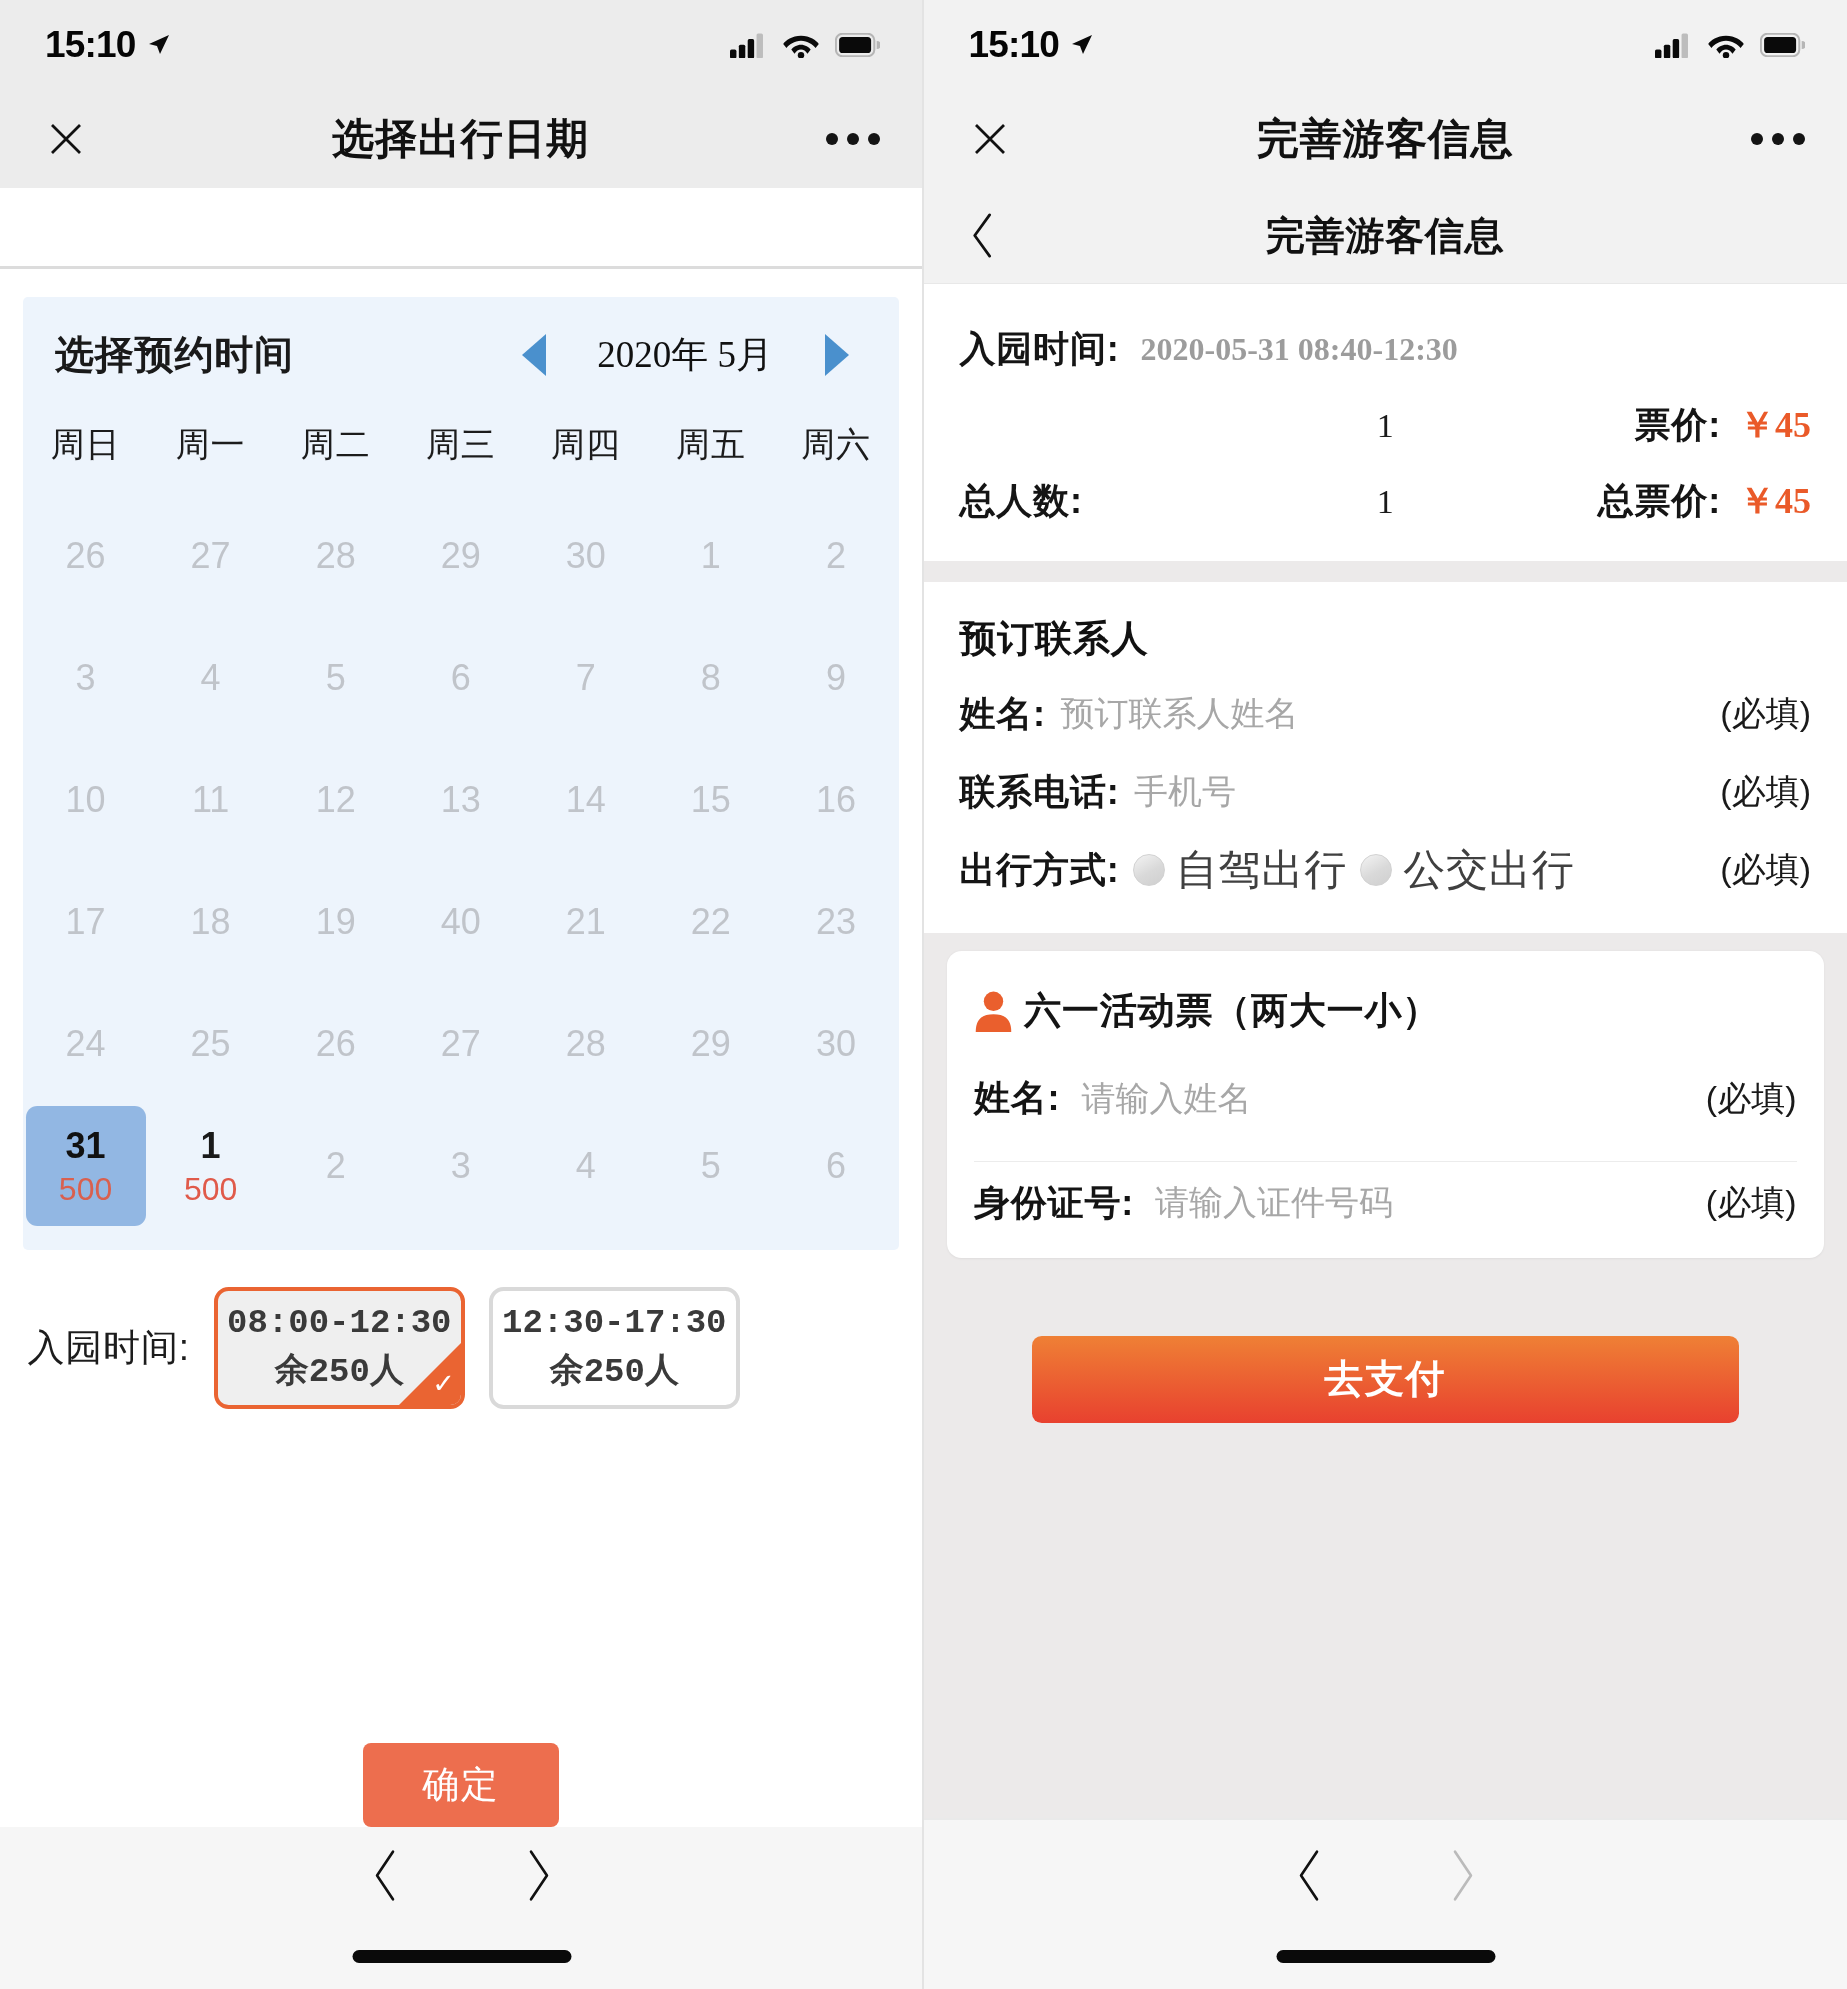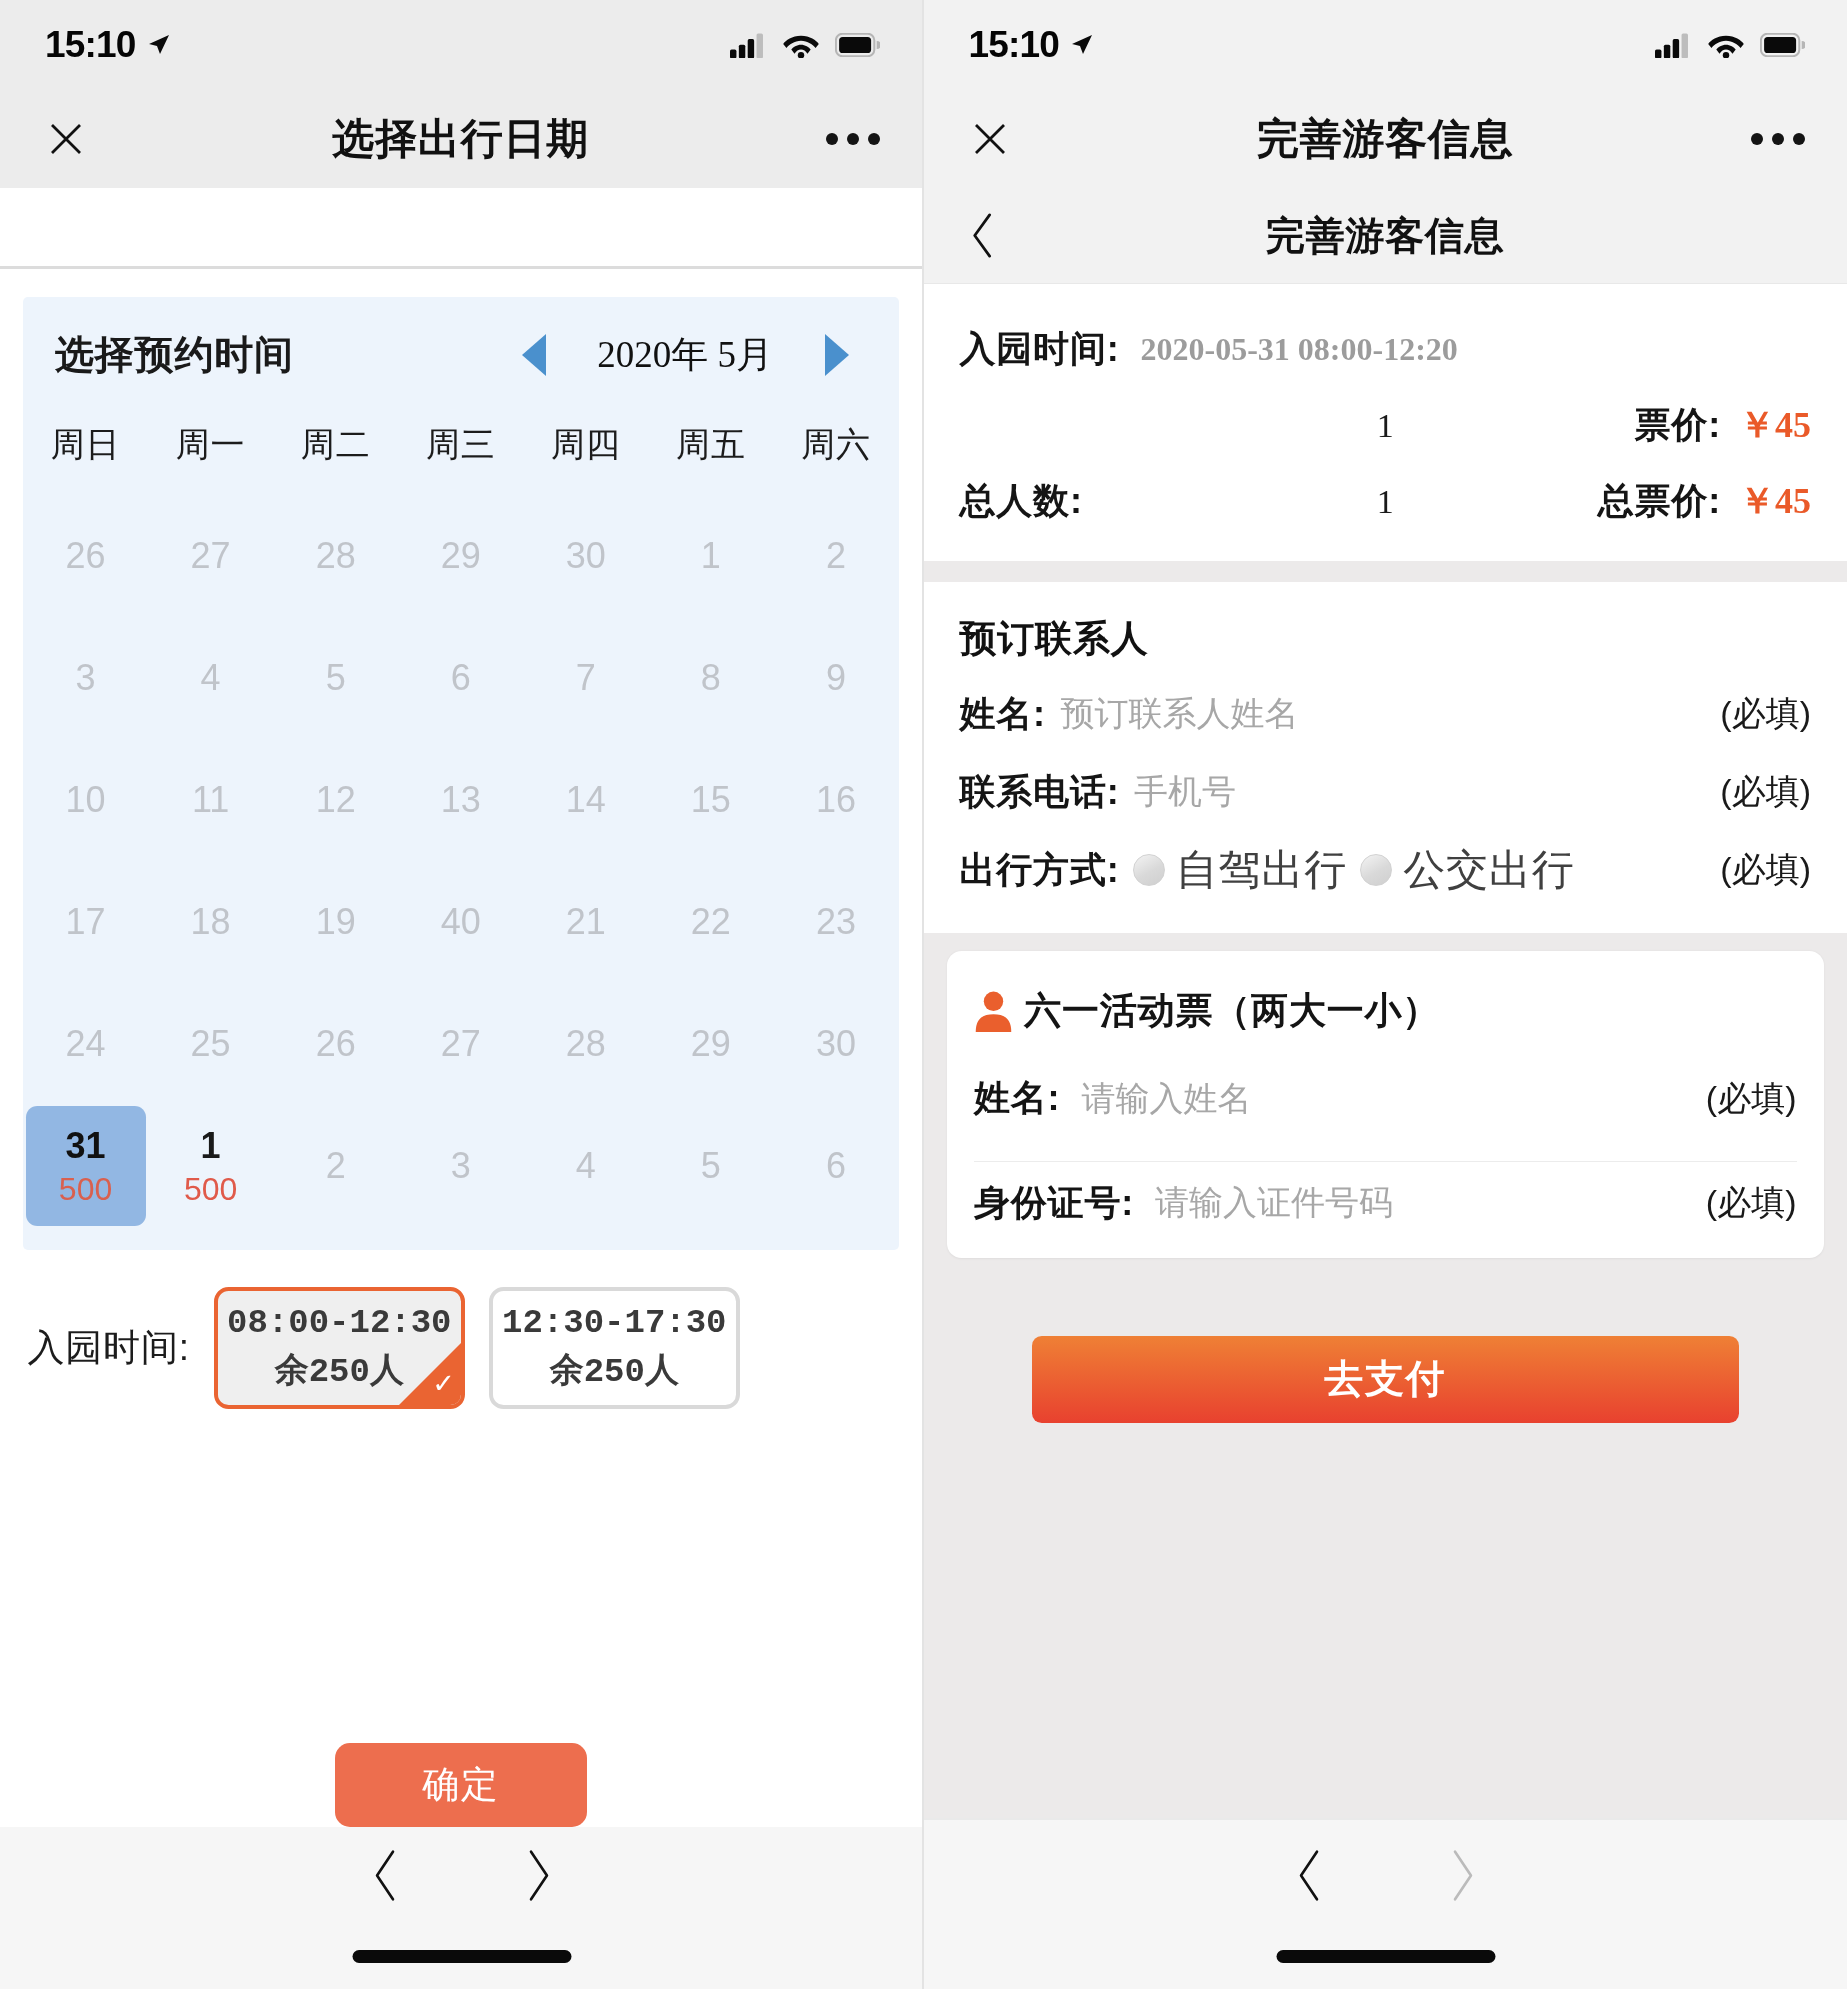--- a/index.html
+++ b/index.html
@@ -124,21 +124,21 @@
     border-left:62px solid transparent; border-bottom:62px solid #ea6432;
   }
   .slot-check-tick {
     position:absolute; right:8px; bottom:4.9px; color:#fff;
     font-size:31px; line-height:1;
   }
 
   
   .confirm-wrap { display:flex; justify-content:center; padding-top:334px; }
   .confirm-btn {
-    width:252px; height:84px; border-radius:15px; background:#ed6e4e;
+    width:196px; height:84px; border-radius:8px; background:#ed6e4e;
     color:#fff; font-size:37px; display:flex; align-items:center;
     justify-content:center; letter-spacing:1.6px; cursor:pointer; border:none;
   }
 
   
   .bottom-bar {
     position:absolute; left:0; bottom:0; width:924px; height:172px;
     background:#f6f6f6; border-top:2.4px solid #eaeaea;
   }
   .bb-nav {
@@ -593,21 +593,21 @@
     <div class="r-subheader">
       <svg class="r-back" viewBox="0 0 24 40">
         <path d="M18 2 L5 20 L18 38" stroke="#111" stroke-width="2.4" fill="none" stroke-linecap="round" stroke-linejoin="round"></path>
       </svg>
       <div class="r-subtitle">完善游客信息</div>
     </div>
 
     <div class="r-white">
       <div class="info-line">
         <span class="info-k">入园时间:</span>
-        <span class="info-v-grey">2020-05-31 08:00-12:20</span>
+        <span class="info-v-grey">2020-05-31 08:40-12:30</span>
       </div>
       <div class="info-line rel">
         <span class="info-qty">1</span>
         <span class="info-right">
           <span class="info-k">票价:</span>
           <span class="info-price">￥45</span>
         </span>
       </div>
       <div class="info-line rel">
         <span class="info-k">总人数:</span>

